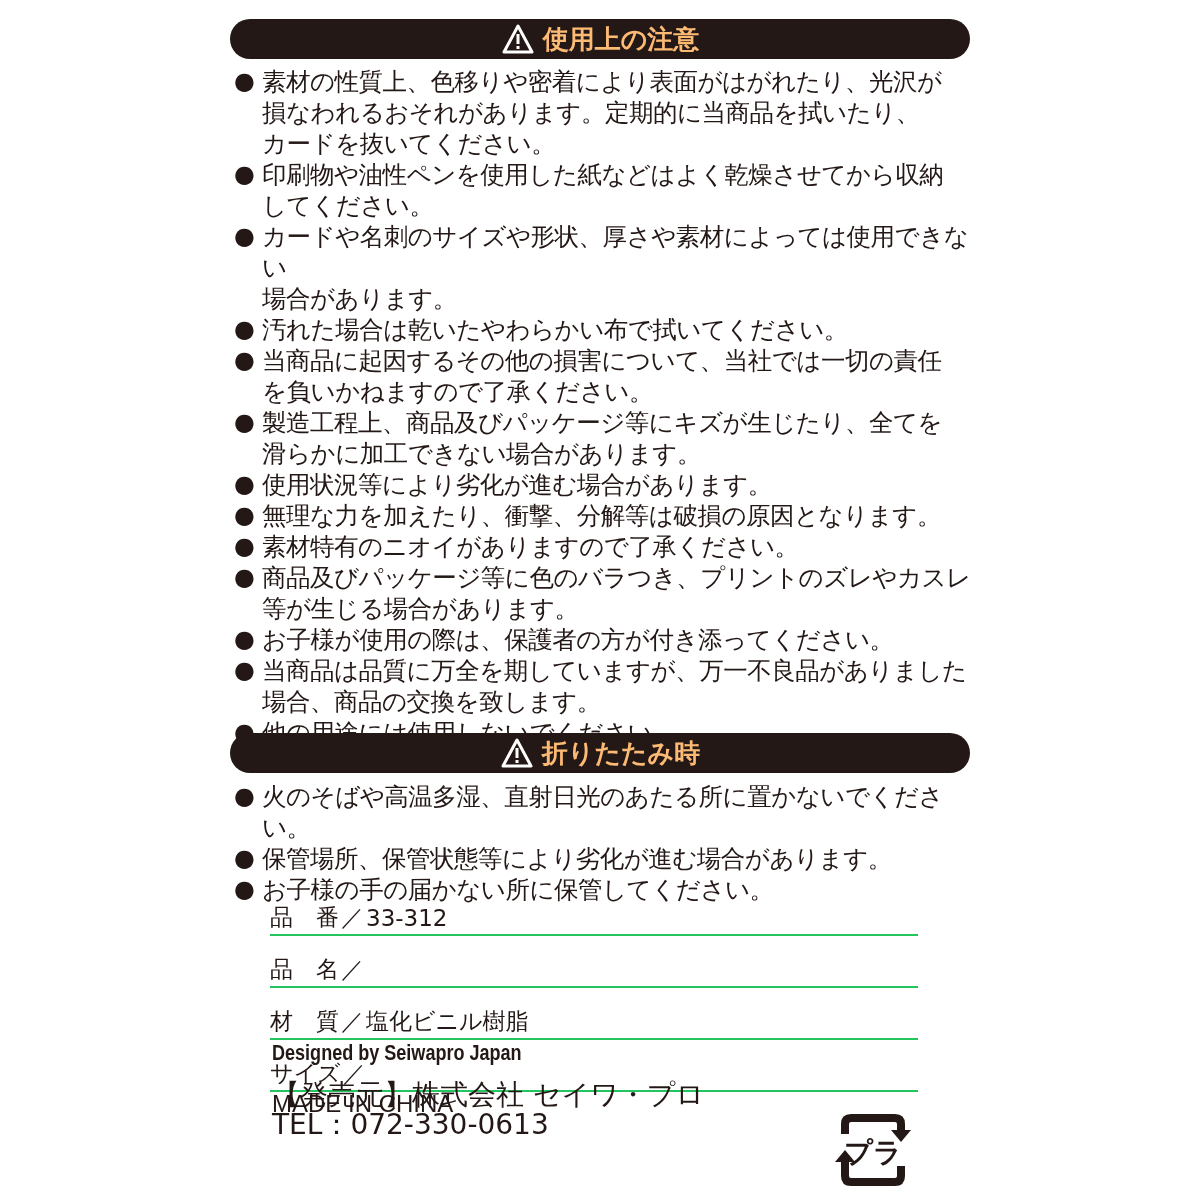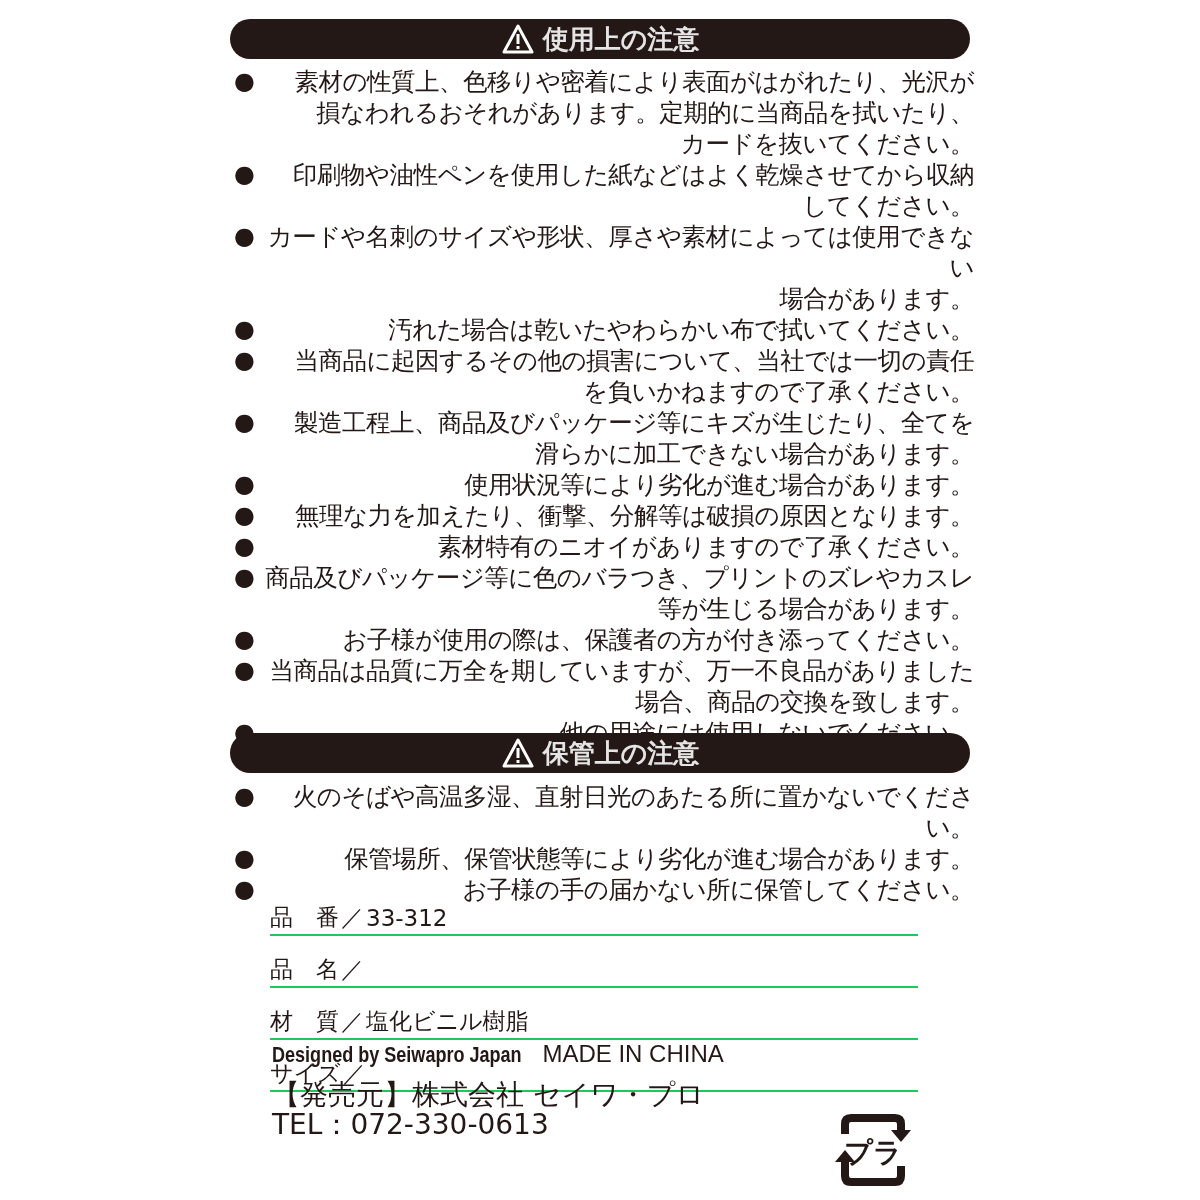--- a/index.html
+++ b/index.html
@@ -1,32 +1,32 @@
 <!DOCTYPE html>
 <html><head>
 <meta charset="utf-8">
 <style>
   html, body { margin:0; padding:0; background:#ffffff; }
   body { width:1200px; height:1200px; position:relative; overflow:hidden;
          font-family:"DejaVu Sans", sans-serif; color:#231815; }
   .banner { position:absolute; left:230px; width:740px; height:40px; background:#231815;
             border-radius:20px; display:flex; align-items:center; justify-content:center; }
-  .banner-inner { display:flex; align-items:center; gap:8px; color:#e5e5e5; font-weight:bold; font-size:26px; }
+  .banner-inner { display:flex; align-items:center; gap:8px; color:#fdba74; font-weight:bold; font-size:26px; }
   .warn-icon { width:34px; height:32px; }
   .list { position:absolute; left:234px; width:740px; margin:0; padding:0; list-style:none; }
   .item { display:flex; font-size:24.5px; line-height:31px; letter-spacing:-0.5px; }
   .bullet { width:28px; flex:none; font-size:24px; }
-  .text { flex:1; white-space:pre-wrap;text-align:right; }
+  .text { flex:1; white-space:pre-wrap; }
   .specs { position:absolute; left:270px; top:884px; width:648px; }
   .spec-row { height:33px; border-bottom:2px solid #22c55e; display:flex; align-items:center;
               font-size:23px;margin-top:17px; }
   .spec-label { display:inline-block; }
   .spec-sep { margin:0 2px; }
   .designed { position:absolute; left:272px; top:1040px; font-size:22px; font-weight:bold;
-              display:flex; gap:16px; align-items:baseline; }
+              display:flex; gap:24px; align-items:baseline;flex-direction:column; }
   .designed .d1 { font-family:"Liberation Sans Narrow","Liberation Sans", sans-serif; transform:scaleX(0.82); transform-origin:left; font-weight:bold; margin-right:-50px; }
   .designed .d2 { font-family:"Liberation Sans", sans-serif; font-size:24px; font-weight:normal; }
   .company { position:absolute; left:272px; top:1080px; font-size:28px; line-height:30px; }
   .recycle { position:absolute; left:825px; top:1110px; width:95px; height:80px; }
 </style>
 </head>
 <body>
 
 <div class="banner" style="top:19px;">
   <div class="banner-inner">
@@ -102,21 +102,21 @@
     </li>
 </ul>
 
 <div class="banner" style="top:733px;">
   <div class="banner-inner">
     <svg class="warn-icon" viewBox="0 0 34 32">
       <path d="M17 3 L31 29 L3 29 Z" fill="none" stroke="#fff" stroke-width="3" stroke-linejoin="round"></path>
       <rect x="15.5" y="11" width="3" height="10" fill="#fff"></rect>
       <rect x="15.5" y="23" width="3" height="3" fill="#fff"></rect>
     </svg>
-    <span>保管上の注意</span>
+    <span>折りたたみ時</span>
   </div>
 </div>
 
 <ul class="list" style="top:781px;">
   <li class="item">
       <span class="bullet">●</span>
       <span class="text">火のそばや高温多湿、直射日光のあたる所に置かないでください。</span>
     </li>
   <li class="item">
       <span class="bullet">●</span>

